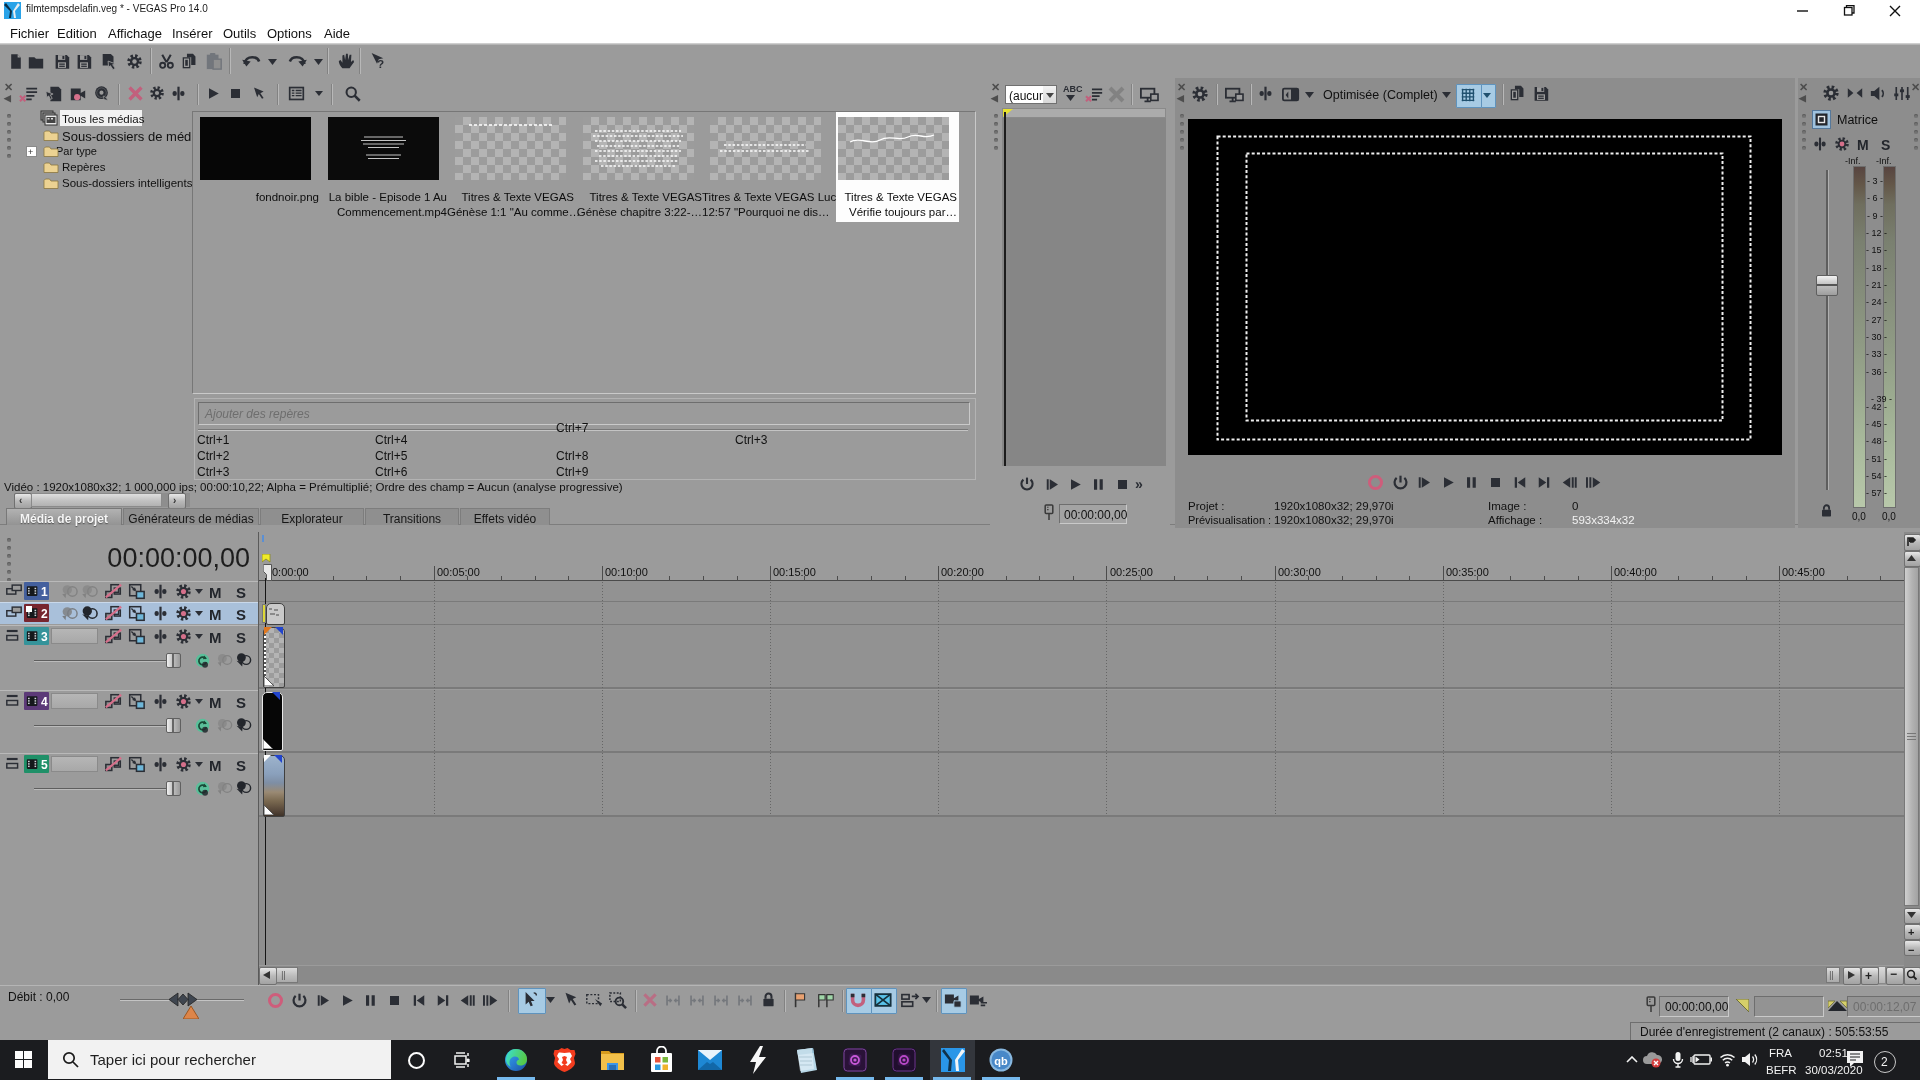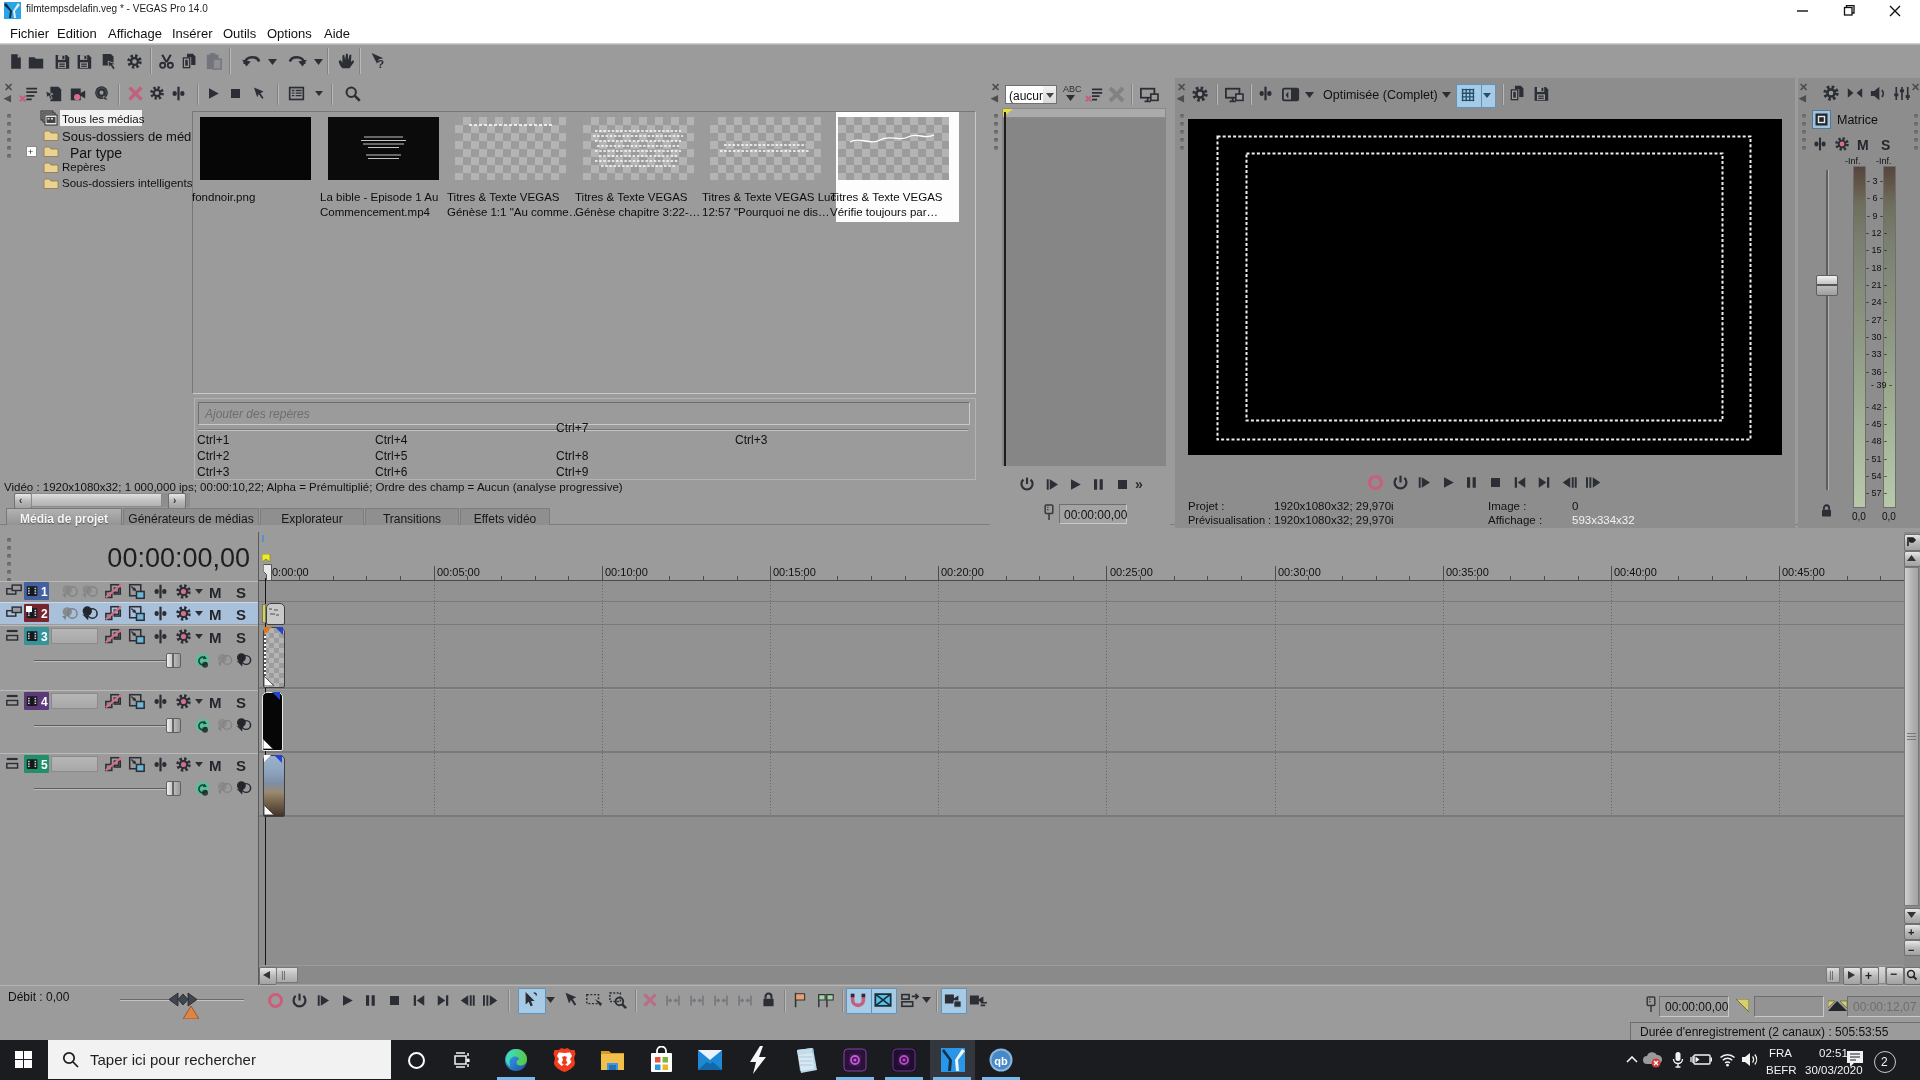--- a/index.html
+++ b/index.html
@@ -6,21 +6,21 @@
   body{font-family:"Liberation Sans",sans-serif;background:#9b9b9b;-webkit-font-smoothing:antialiased}
   .abs{position:absolute}
   .txt{position:absolute;line-height:1;white-space:nowrap;color:#111}
   .ico{position:absolute;color:#2b2e35}
   svg{display:block}
   .sep{position:absolute;width:1px;background:#828282;box-shadow:1px 0 0 #b8b8b8}
   .dots{position:absolute;display:flex;flex-direction:column;gap:4px}
   .dots i{width:4px;height:4px;border-radius:50%;background:#747474;box-shadow:inset 0 1px 1px #5a5a5a}
   .panx{position:absolute;font:bold 11px "Liberation Sans";color:#4d4d4d}
   .sunk{position:absolute;border:1px solid;border-color:#6e6e6e #c9c9c9 #c9c9c9 #6e6e6e;background:#9b9b9b}
-  .thumbcap{position:absolute;font-size:11.5px;color:#0d0d0d;text-align:left;line-height:1.3;width:127px;white-space:nowrap}
+  .thumbcap{position:absolute;font-size:11.5px;color:#0d0d0d;text-align:right;line-height:1.3;width:127px;white-space:nowrap}
   .check{background:repeating-conic-gradient(#b4b4b4 0 25%,#9c9c9c 0 50%);background-size:16px 16px}
   .tabtxt{font-size:12px;color:#161616}
   .mlabel{position:absolute;font-size:9px;color:#101010;line-height:1;white-space:nowrap}
   .bluebtn{position:absolute;background:#a7cbe4;border:1px solid #5f93bd;border-radius:1px}
   .graybtn{position:absolute;background:linear-gradient(#e8e8e8,#b9b9b9 50%,#a2a2a2);border:1px solid #707070;border-radius:2px}
   .clip{position:absolute;border:1px solid #3f3f3f;border-radius:5px 5px 2px 2px}
   .tick{position:absolute;background:#4c4c4c}
   .glab{position:absolute;font-size:11px;color:#101010;line-height:1;white-space:nowrap}
 </style>
 </head>
@@ -425,21 +425,21 @@
     <rect x="1" y="1" width="12" height="9" fill="#9b9b9b" stroke="#333" stroke-width="1"></rect>
     <rect x="3" y="3" width="12" height="9" fill="#9b9b9b" stroke="#333" stroke-width="1"></rect>
     <rect x="5" y="5" width="12" height="10" fill="#e8e8e8" stroke="#333" stroke-width="1"></rect>
     <rect x="6.5" y="7" width="9" height="6" fill="#444"></rect>
     <rect x="7.5" y="8" width="2" height="1.5" fill="#ddd"></rect>
     <rect x="11" y="8" width="2" height="1.5" fill="#ddd"></rect>
   </svg>
 <div class="abs" style="left:60px;top:110px;width:82px;height:16px;background:#f2f2f2"></div>
 <div class="txt" style="left:62px;top:114px;font-size:11.5px">Tous les médias</div>
 <div class="txt" style="left:62px;top:130px;font-size:13px">Sous-dossiers de médias</div>
-<div class="txt" style="left:70px;top:146px;font-size:14px">Par type</div>
+<div class="txt" style="left:56px;top:146px;font-size:11px">Par type</div>
 <div class="txt" style="left:62px;top:162px;font-size:11.5px">Repères</div>
 <div class="txt" style="left:62px;top:178px;font-size:11.5px">Sous-dossiers intelligents</div>
 <svg class="abs" style="left:43px;top:129px" width="16" height="64" viewBox="0 0 16 64">
   <g fill="#ecd292" stroke="#8a7640" stroke-width="0.8">
     <path d="M1 11.5v-8l1.5-1.5h4l1.5 2h7v7.5z"></path>
       <path d="M1 27.5v-8l1.5-1.5h4l1.5 2h7v7.5z"></path>
       <path d="M1 43.5v-8l1.5-1.5h4l1.5 2h7v7.5z"></path>
       <path d="M1 59.5v-8l1.5-1.5h4l1.5 2h7v7.5z"></path>
   </g>
 </svg>
@@ -529,21 +529,21 @@
     <i></i>
     <i></i>
     <i></i>
   </div>
 <div class="abs" style="left:1005px;top:85px;width:52px;height:19px;background:#fff;border:1px solid #707070;box-sizing:border-box"></div>
 <div class="txt" style="left:1009px;top:90px;font-size:12px">(aucun</div>
 <div class="abs" style="left:1043px;top:86px;width:13px;height:17px;background:linear-gradient(#f2f2f2,#d8d8d8)"></div>
 <svg class="abs" style="left:1046px;top:93px" width="8" height="5">
     <path d="M0 0h8L4 5z" fill="#444"></path>
   </svg>
-<div class="txt" style="left:1063px;top:85px;font-size:9px;font-weight:normal;color:#2b2e35">ABC</div>
+<div class="txt" style="left:1063px;top:85px;font-size:9px;font-weight:bold;color:#2b2e35">ABC</div>
 <svg class="abs" style="left:1066px;top:95px" width="9" height="6">
     <path d="M0 0h9L4.5 6z" fill="#2b2e35"></path>
   </svg>
 <svg class="ico" style="left:1085px;top:86px" width="19" height="17">
     <use href="#listx"></use>
   </svg>
 <svg class="abs" style="left:1108px;top:86px;opacity:.55" width="17" height="17">
     <path d="M2 2l13 13M15 2L2 15" stroke="#6f6f6f" stroke-width="4"></path>
   </svg>
 <div class="sep" style="left:1131px;top:84px;height:21px"></div>
@@ -735,21 +735,21 @@
 <div class="mlabel" style="left:1866px;top:212px;width:18px;text-align:center">- 9 -</div>
 <div class="mlabel" style="left:1866px;top:229px;width:18px;text-align:center">- 12 -</div>
 <div class="mlabel" style="left:1866px;top:246px;width:18px;text-align:center">- 15 -</div>
 <div class="mlabel" style="left:1866px;top:264px;width:18px;text-align:center">- 18 -</div>
 <div class="mlabel" style="left:1866px;top:281px;width:18px;text-align:center">- 21 -</div>
 <div class="mlabel" style="left:1866px;top:298px;width:18px;text-align:center">- 24 -</div>
 <div class="mlabel" style="left:1866px;top:316px;width:18px;text-align:center">- 27 -</div>
 <div class="mlabel" style="left:1866px;top:333px;width:18px;text-align:center">- 30 -</div>
 <div class="mlabel" style="left:1866px;top:350px;width:18px;text-align:center">- 33 -</div>
 <div class="mlabel" style="left:1866px;top:368px;width:18px;text-align:center">- 36 -</div>
-<div class="mlabel" style="left:1866px;top:381px;width:26px;text-align:right">- 39 -</div>
+<div class="mlabel" style="left:1866px;top:395px;width:26px;text-align:right">- 39 -</div>
 <div class="mlabel" style="left:1866px;top:403px;width:18px;text-align:center">- 42 -</div>
 <div class="mlabel" style="left:1866px;top:420px;width:18px;text-align:center">- 45 -</div>
 <div class="mlabel" style="left:1866px;top:437px;width:18px;text-align:center">- 48 -</div>
 <div class="mlabel" style="left:1866px;top:455px;width:18px;text-align:center">- 51 -</div>
 <div class="mlabel" style="left:1866px;top:472px;width:18px;text-align:center">- 54 -</div>
 <div class="mlabel" style="left:1866px;top:489px;width:18px;text-align:center">- 57 -</div>
 
 <div class="abs" style="left:0;top:532px;width:1920px;height:453px;background:#9b9b9b"></div>
 <div class="dots" style="left:7px;top:538px">
     <i></i>

